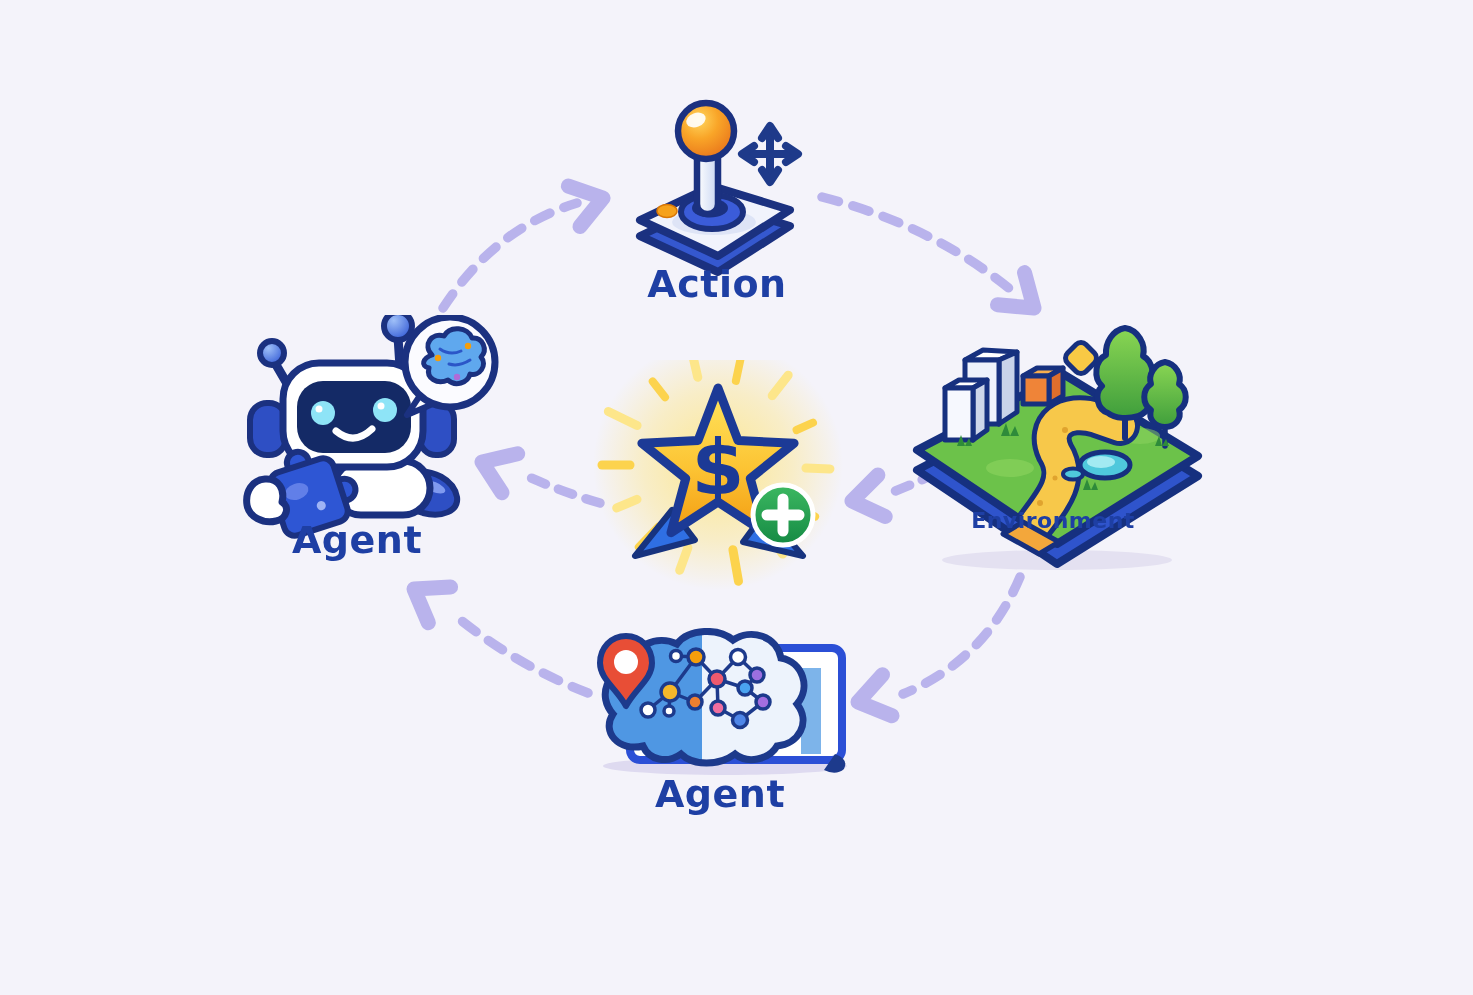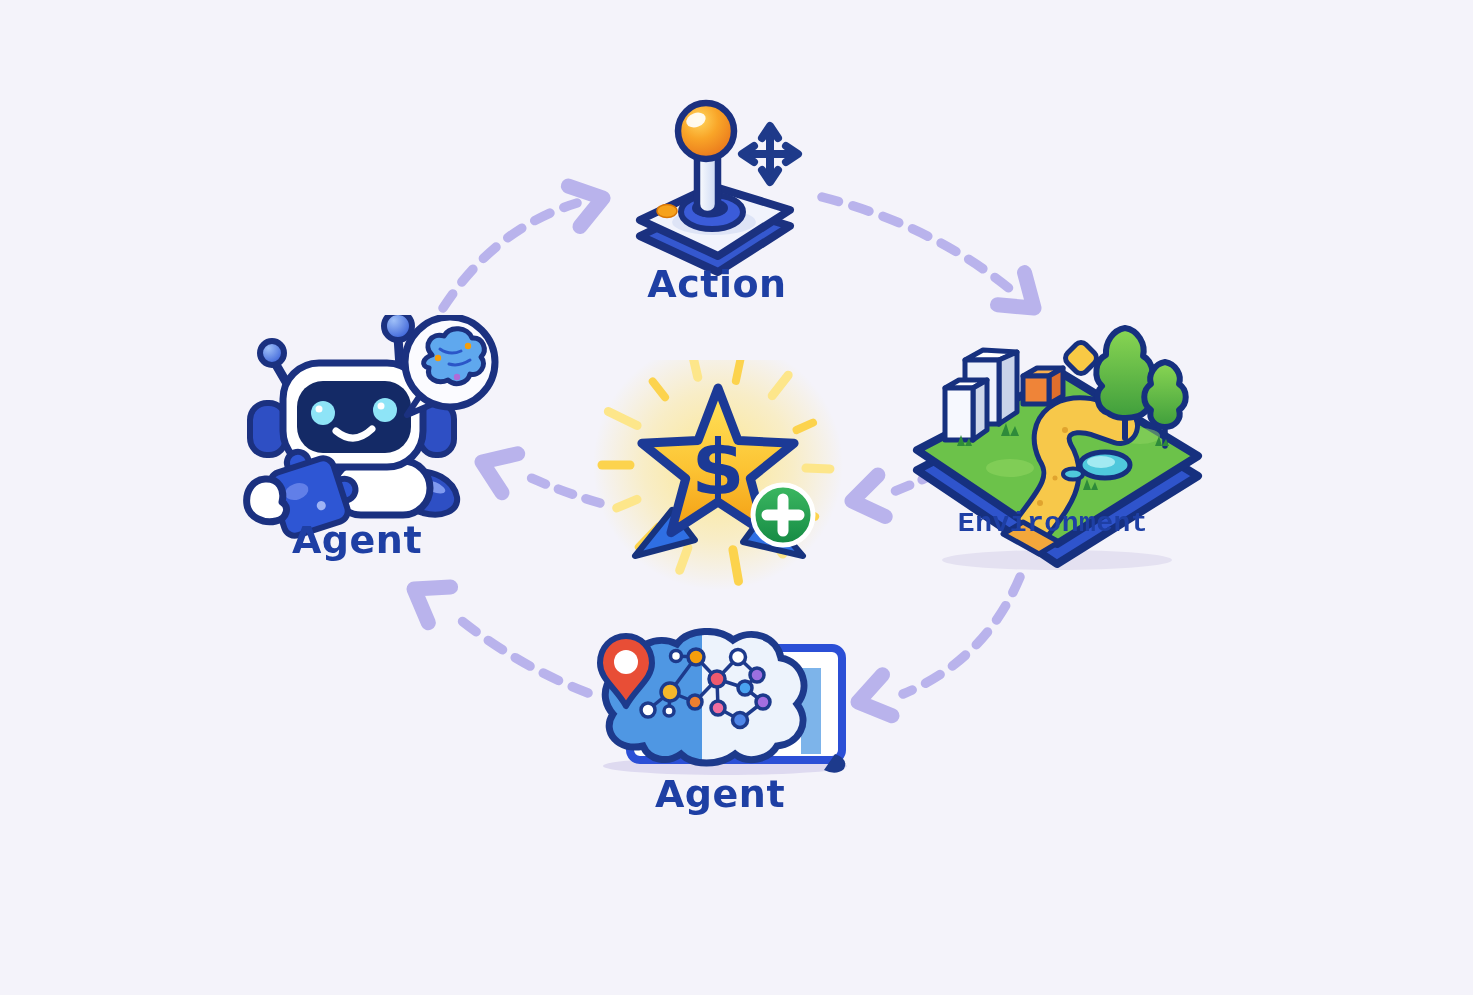--- a/index.html
+++ b/index.html
@@ -2,21 +2,21 @@
 <html><head>
 <meta charset="utf-8">
 <style>
   html,body{margin:0;padding:0;background:#f4f3fa;}
   #canvas{position:relative;width:1318px;height:995px;background:#f4f3fa;overflow:hidden;
           font-family:"DejaVu Sans","Liberation Sans",sans-serif;}
   .layer{position:absolute;left:0;top:0;}
   .node{position:absolute;}
   .node-label{position:absolute;transform:translateX(-50%);white-space:nowrap;
               font-weight:700;font-size:38px;color:#1e3fa4;letter-spacing:.5px;}
-  .node-label.small{font-size:28px;font-family:Liberation Mono, monospace;}
+  .node-label.small{font-size:22px;}
 </style>
 </head>
 <body>
 
 <div id="canvas">
 
   <svg class="layer" width="1473" height="995" viewBox="0 0 1473 995">
     <g stroke="#b9b3ec" fill="none" stroke-linecap="round" stroke-linejoin="round">
 
       <g>

